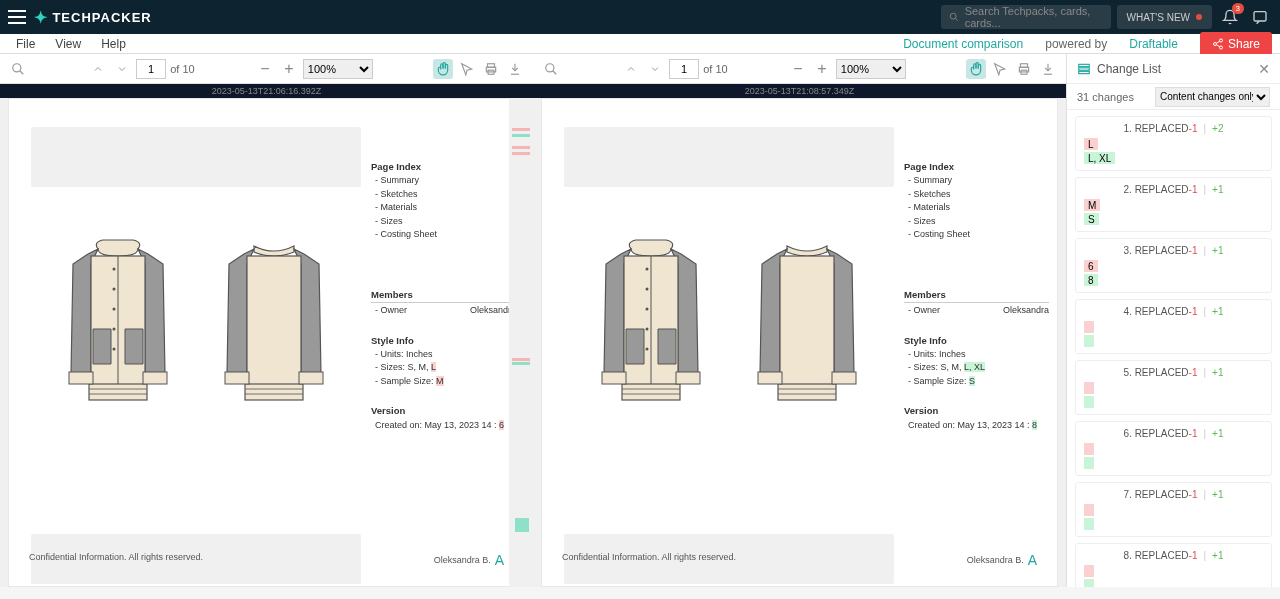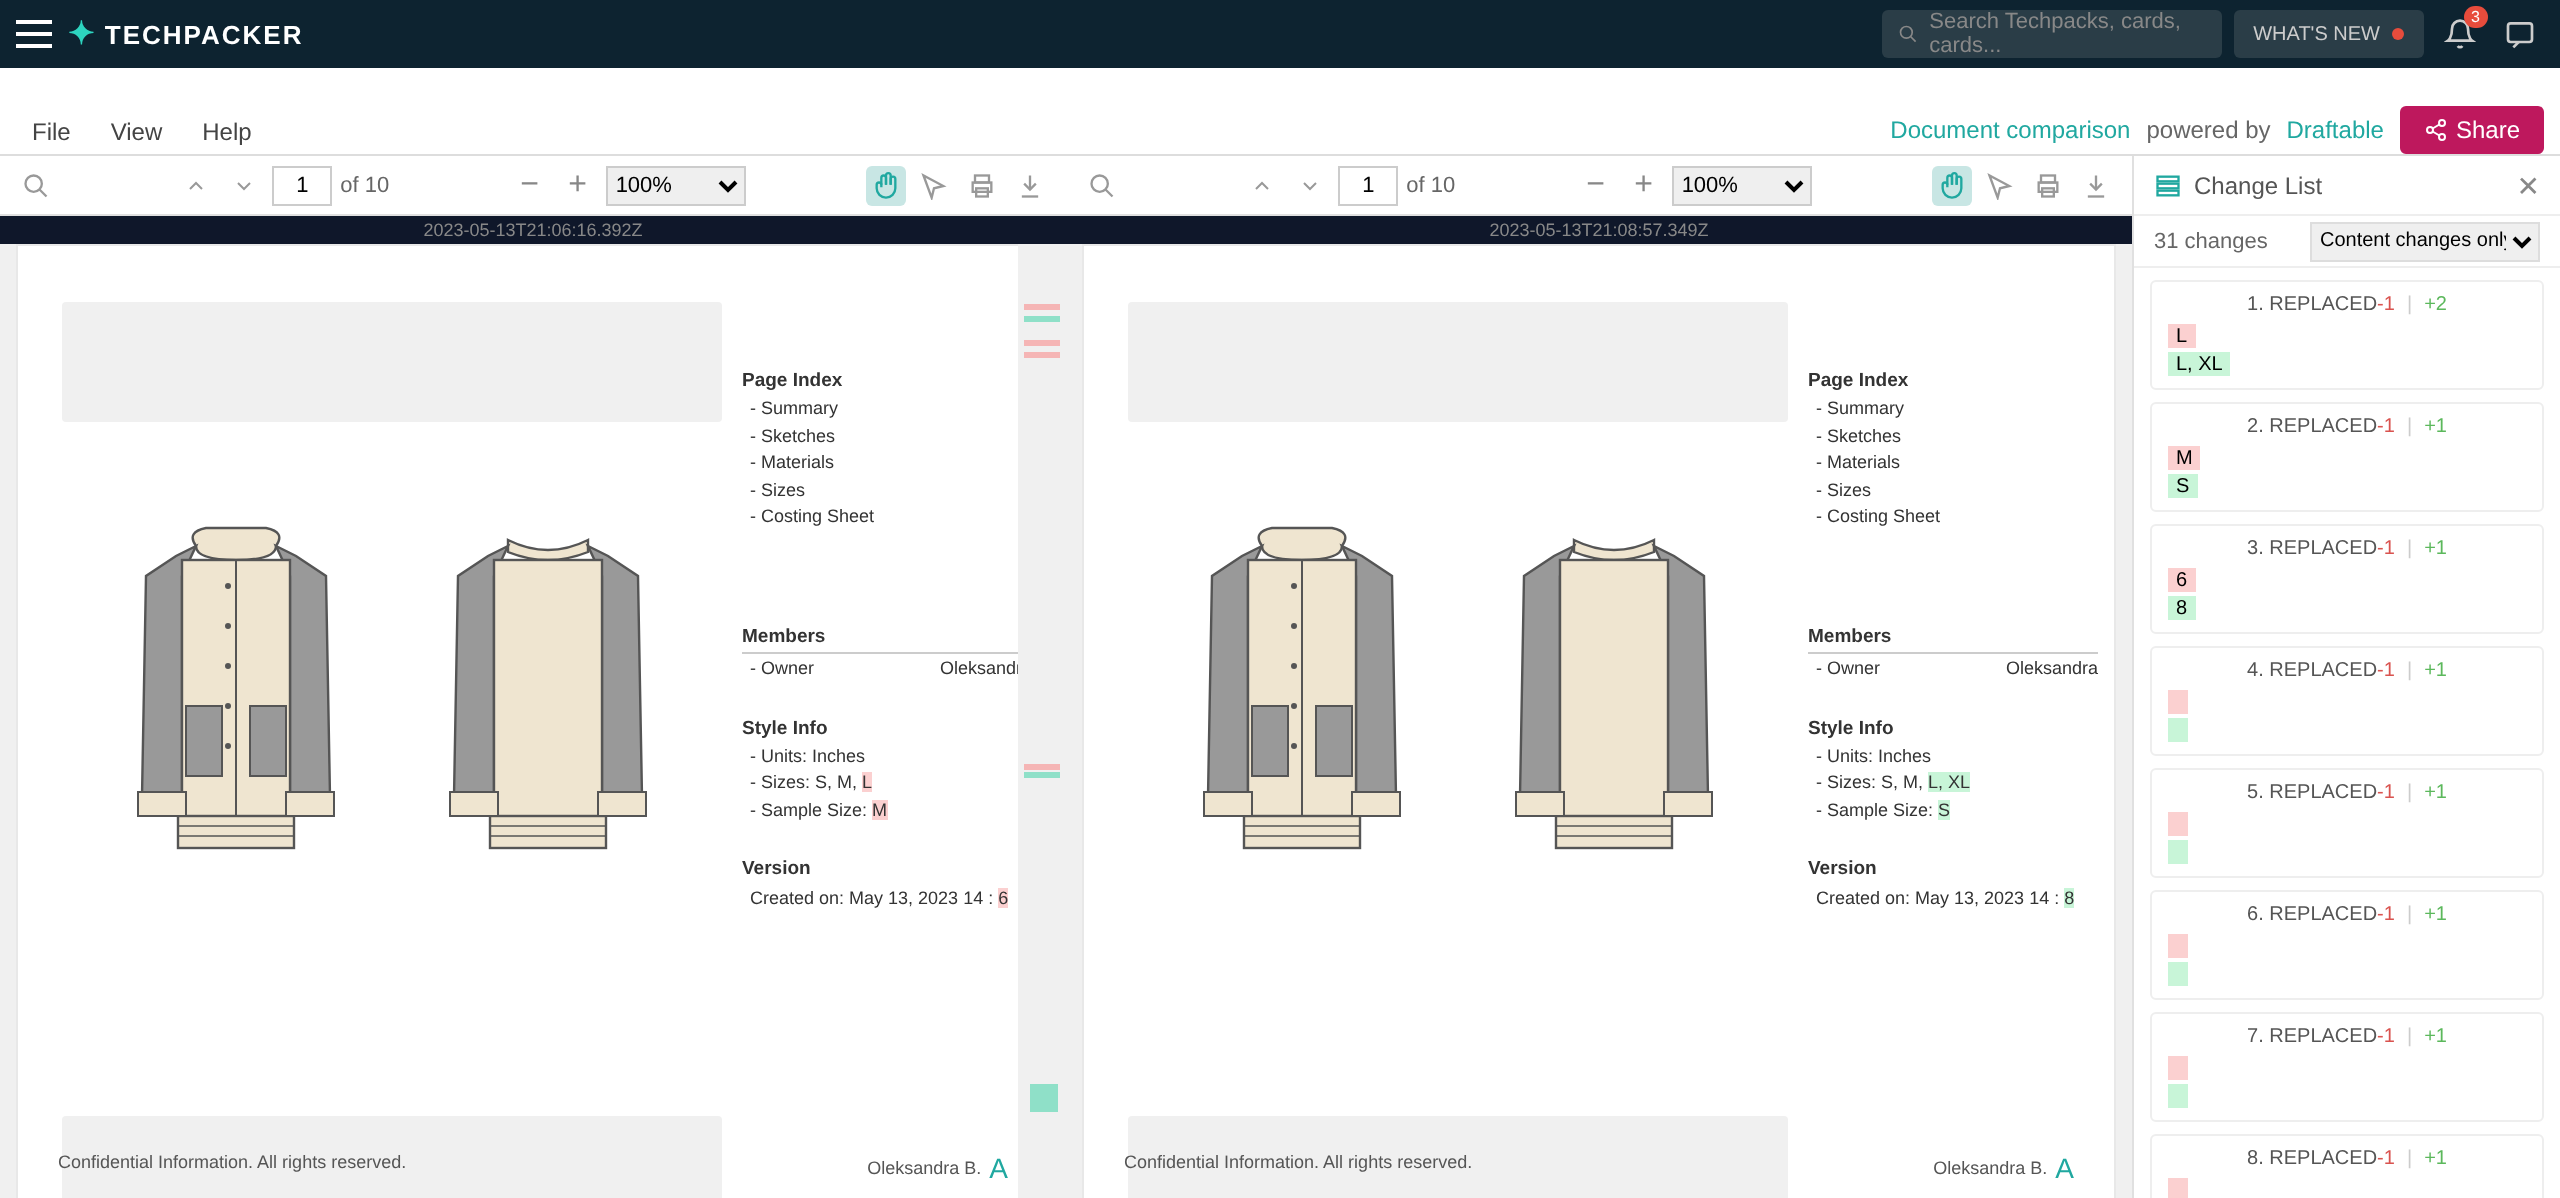--- a/index.html
+++ b/index.html
@@ -9,28 +9,28 @@
 .hamburger span{height:2px;background:#fff}
 .logo{display:flex;align-items:center;font-weight:bold;font-size:13px;letter-spacing:1px}
 .logo-icon{color:#2dd4bf;font-size:16px;margin-right:4px;font-weight:bold}
 .topbar-right{margin-left:auto;display:flex;align-items:center;gap:6px}
 .search-box{background:#2a3d47;border-radius:3px;height:24px;width:170px;display:flex;align-items:center;padding:0 8px;font-size:11px;color:#888}
 .search-box svg{margin-right:6px}
 .whats-new{background:#2a3d47;height:24px;display:flex;align-items:center;padding:0 10px;font-size:10px;color:#ccc;border-radius:3px}
 .whats-new-dot{width:6px;height:6px;background:#e74c3c;border-radius:50%;margin-left:6px}
 .bell-wrap{position:relative;width:24px;height:24px;display:flex;align-items:center;justify-content:center;color:#ccc}
 .bell-badge{position:absolute;top:-2px;right:-2px;background:#e74c3c;color:#fff;font-size:8px;border-radius:8px;padding:1px 4px}
-.menubar{height:44px;background:#fff;border-bottom:1px solid #ddd;display:flex;align-items:flex-end;padding:0 8px}
+.menubar{height:20px;background:#fff;border-bottom:1px solid #ddd;display:flex;align-items:center;padding:0 8px}
 .menu-items{display:flex;gap:4px}
 .menu-item{font-size:12px;padding:4px 8px;color:#444;cursor:pointer}
-.menu-right{margin-left:auto;display:flex;align-items:center;gap:8px;font-size:12px}
+.menu-right{margin-left:auto;display:flex;align-items:center;gap:22px;font-size:12px}
 .doc-comp{color:#20a8a0}
 .powered{color:#666}
 .draftable{color:#20a8a0}
-.share-btn{background:#be185d;color:#fff;border:none;height:24px;padding:0 12px;border-radius:3px;font-size:12px;display:flex;align-items:center;gap:4px;cursor:pointer}
+.share-btn{background:#ef4444;color:#fff;border:none;height:24px;padding:0 12px;border-radius:3px;font-size:12px;display:flex;align-items:center;gap:4px;cursor:pointer}
 .content{display:flex;height:533px}
 .viewer-pane{flex:1;display:flex;flex-direction:column;background:#f0f0f0;position:relative}
 .viewer-toolbar{height:30px;background:#fff;border-bottom:1px solid #e0e0e0;display:flex;align-items:center;padding:0 8px;gap:4px}
 .spacer{flex:1}
 .vt-input{width:30px;height:20px;font-size:11px;text-align:center;border:1px solid #ccc}
 .vt-text{font-size:11px;color:#666}
 .vt-select{font-size:11px;height:20px;width:70px;border:1px solid #ccc}
 .vt-icon{width:20px;height:20px;display:flex;align-items:center;justify-content:center;color:#888;cursor:pointer}
 .vt-icon.active{background:#c8e6e4;color:#20a8a0;border-radius:3px}
 .timestamp-bar{height:14px;background:#0f172a;font-size:9px;color:#888;text-align:center;line-height:14px}

